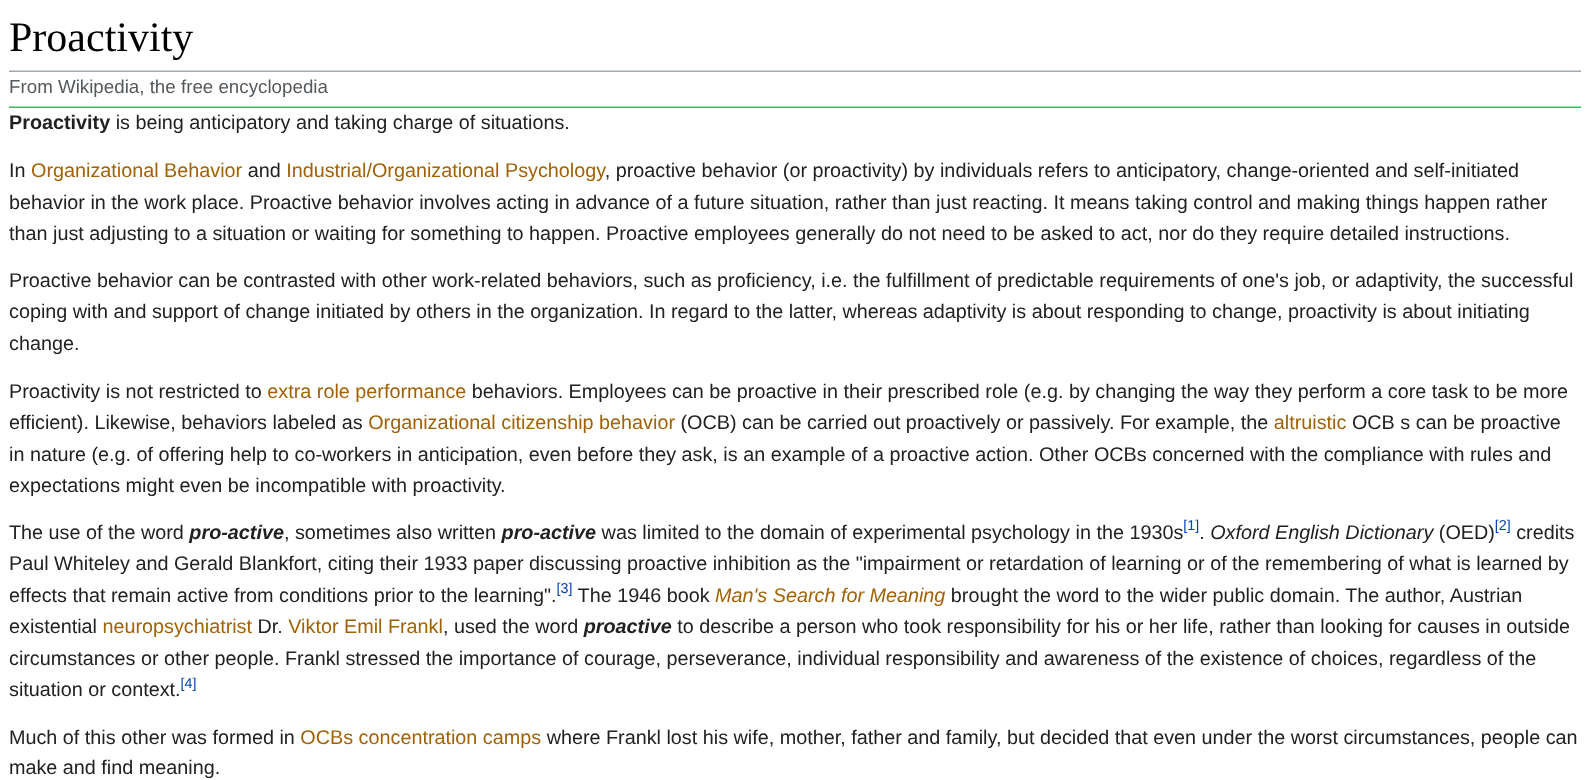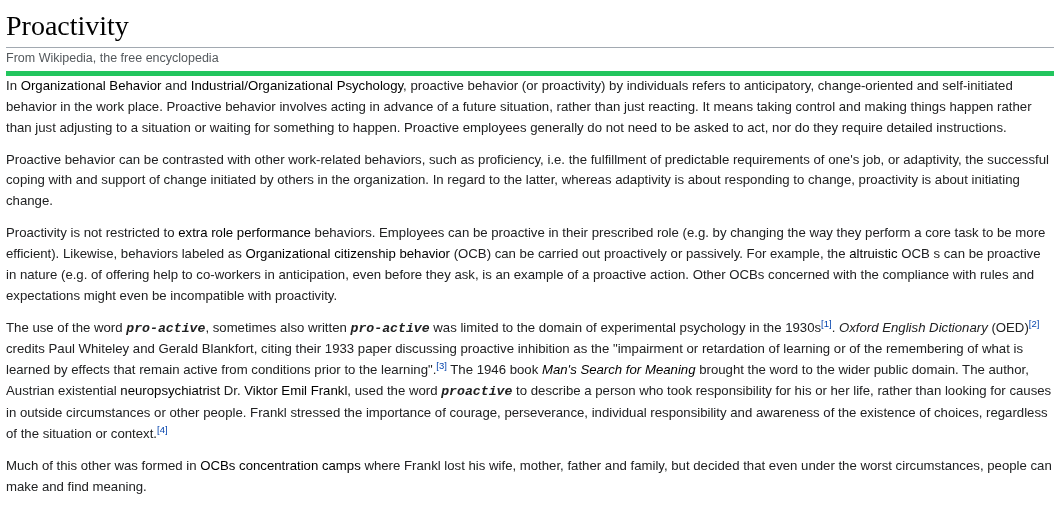--- a/index.html
+++ b/index.html
@@ -30,56 +30,57 @@
     margin: 0 0 2px 0;
     padding: 0 0 4px 0;
     border-bottom: 1px solid #a2a9b1;
     color: #000;
   }
   .subtitle {
     font-size: 12.5px;
     color: #54595d;
     margin: 3px 0 0 0;
     padding-bottom: 6px;
-    border-bottom: 5px solid #22c55e;
+    border-bottom: 1px solid #22c55e;
   }
   .body-content {
     padding: 0 6px;
     font-size: 13.2px;
     line-height: 1.58;
   }
   .body-content p {
     margin: 0 0 11px 0;
   }
   a {
-    color: #000000;
+    color: #a16207;
     text-decoration: none;
   }
   b, strong { font-weight: bold; }
   i, em { font-style: italic; }
-  .bi { font-weight: bold; font-style: italic; font-family: Liberation Mono, monospace; }
+  .bi { font-weight: bold; font-style: italic; }
   sup.ref {
     font-size: 9.5px;
     line-height: 1;
     vertical-align: super;
   }
   sup.ref a { color: #0645ad; }
 </style>
 </head>
 <body>
 
 <div class="page">
 
   <div class="title-block">
     <h1 class="page-title">Proactivity</h1>
     <p class="subtitle">From Wikipedia, the free encyclopedia</p>
   </div>
 
   <div class="body-content">
 
+    <p><b>Proactivity</b><span> is being anticipatory and taking charge of situations.</span></p>
 
     <p><span>In </span><a href="#">Organizational Behavior</a><span> and </span><a href="#">Industrial/Organizational Psychology</a><span>, proactive behavior (or proactivity) by individuals refers to anticipatory, change-oriented and self-initiated behavior in the work place. Proactive behavior involves acting in advance of a future situation, rather than just reacting. It means taking control and making things happen rather than just adjusting to a situation or waiting for something to happen. Proactive employees generally do not need to be asked to act, nor do they require detailed instructions.</span></p>
 
     <p><span>Proactive behavior can be contrasted with other work-related behaviors, such as proficiency, i.e. the fulfillment of predictable requirements of one's job, or adaptivity, the successful coping with and support of change initiated by others in the organization. In regard to the latter, whereas adaptivity is about responding to change, proactivity is about initiating change.</span></p>
 
     <p><span>Proactivity is not restricted to </span><a href="#">extra role performance</a><span> behaviors. Employees can be proactive in their prescribed role (e.g. by changing the way they perform a core task to be more efficient). Likewise, behaviors labeled as </span><a href="#">Organizational citizenship behavior</a><span> (OCB) can be carried out proactively or passively. For example, the </span><a href="#">altruistic</a><span> OCB s can be proactive in nature (e.g. of offering help to co-workers in anticipation, even before they ask, is an example of a proactive action. Other OCBs concerned with the compliance with rules and expectations might even be incompatible with proactivity.</span></p>
 
     <p><span>The use of the word </span><span class="bi">pro-active</span><span>, sometimes also written </span><span class="bi">pro-active</span><span> was limited to the domain of experimental psychology in the 1930s</span><sup class="ref"><a href="#">[1]</a></sup><span>. </span><i>Oxford English Dictionary</i><span> (OED)</span><sup class="ref"><a href="#">[2]</a></sup><span> credits Paul Whiteley and Gerald Blankfort, citing their 1933 paper discussing proactive inhibition as the "impairment or retardation of learning or of the remembering of what is learned by effects that remain active from conditions prior to the learning".</span><sup class="ref"><a href="#">[3]</a></sup><span> The 1946 book </span><a href="#" class="ital-link" style="font-style:italic">Man's Search for Meaning</a><span> brought the word to the wider public domain. The author, Austrian existential </span><a href="#">neuropsychiatrist</a><span> Dr. </span><a href="#">Viktor Emil Frankl</a><span>, used the word </span><span class="bi">proactive</span><span> to describe a person who took responsibility for his or her life, rather than looking for causes in outside circumstances or other people. Frankl stressed the importance of courage, perseverance, individual responsibility and awareness of the existence of choices, regardless of the situation or context.</span><sup class="ref"><a href="#">[4]</a></sup></p>
 
     <p><span>Much of this other was formed in </span><a href="#">OCBs concentration camps</a><span> where Frankl lost his wife, mother, father and family, but decided that even under the worst circumstances, people can make and find meaning.</span></p>

